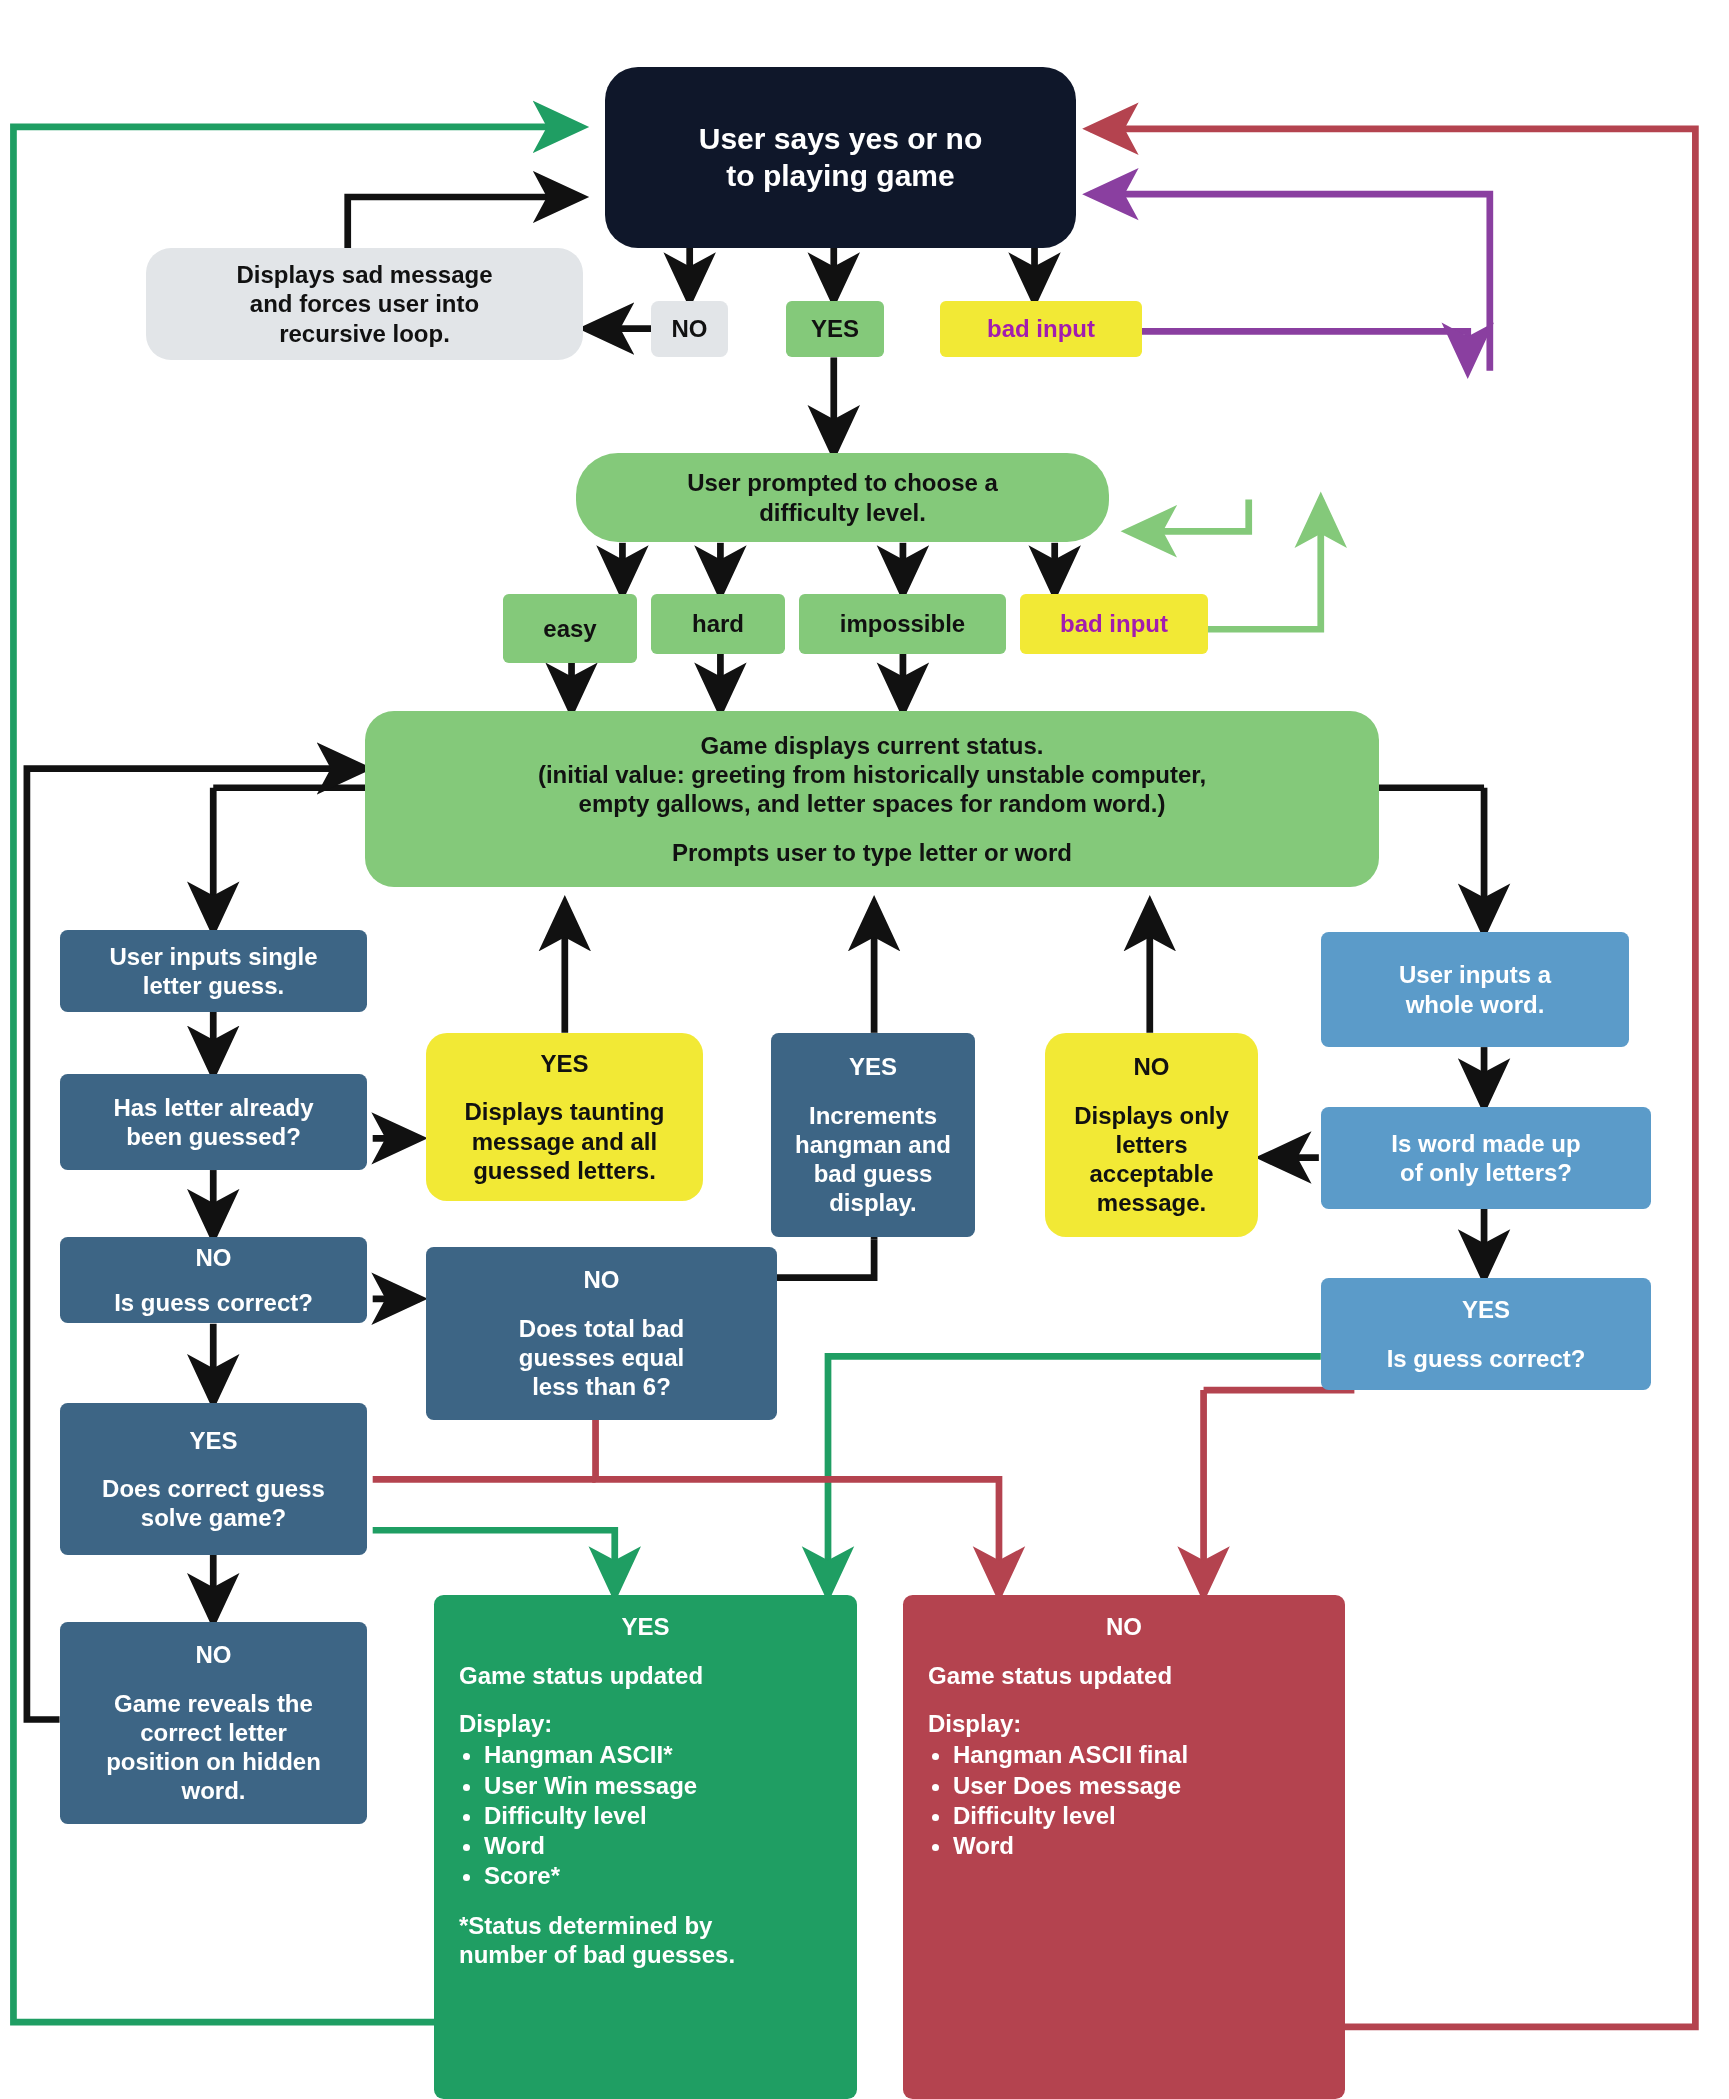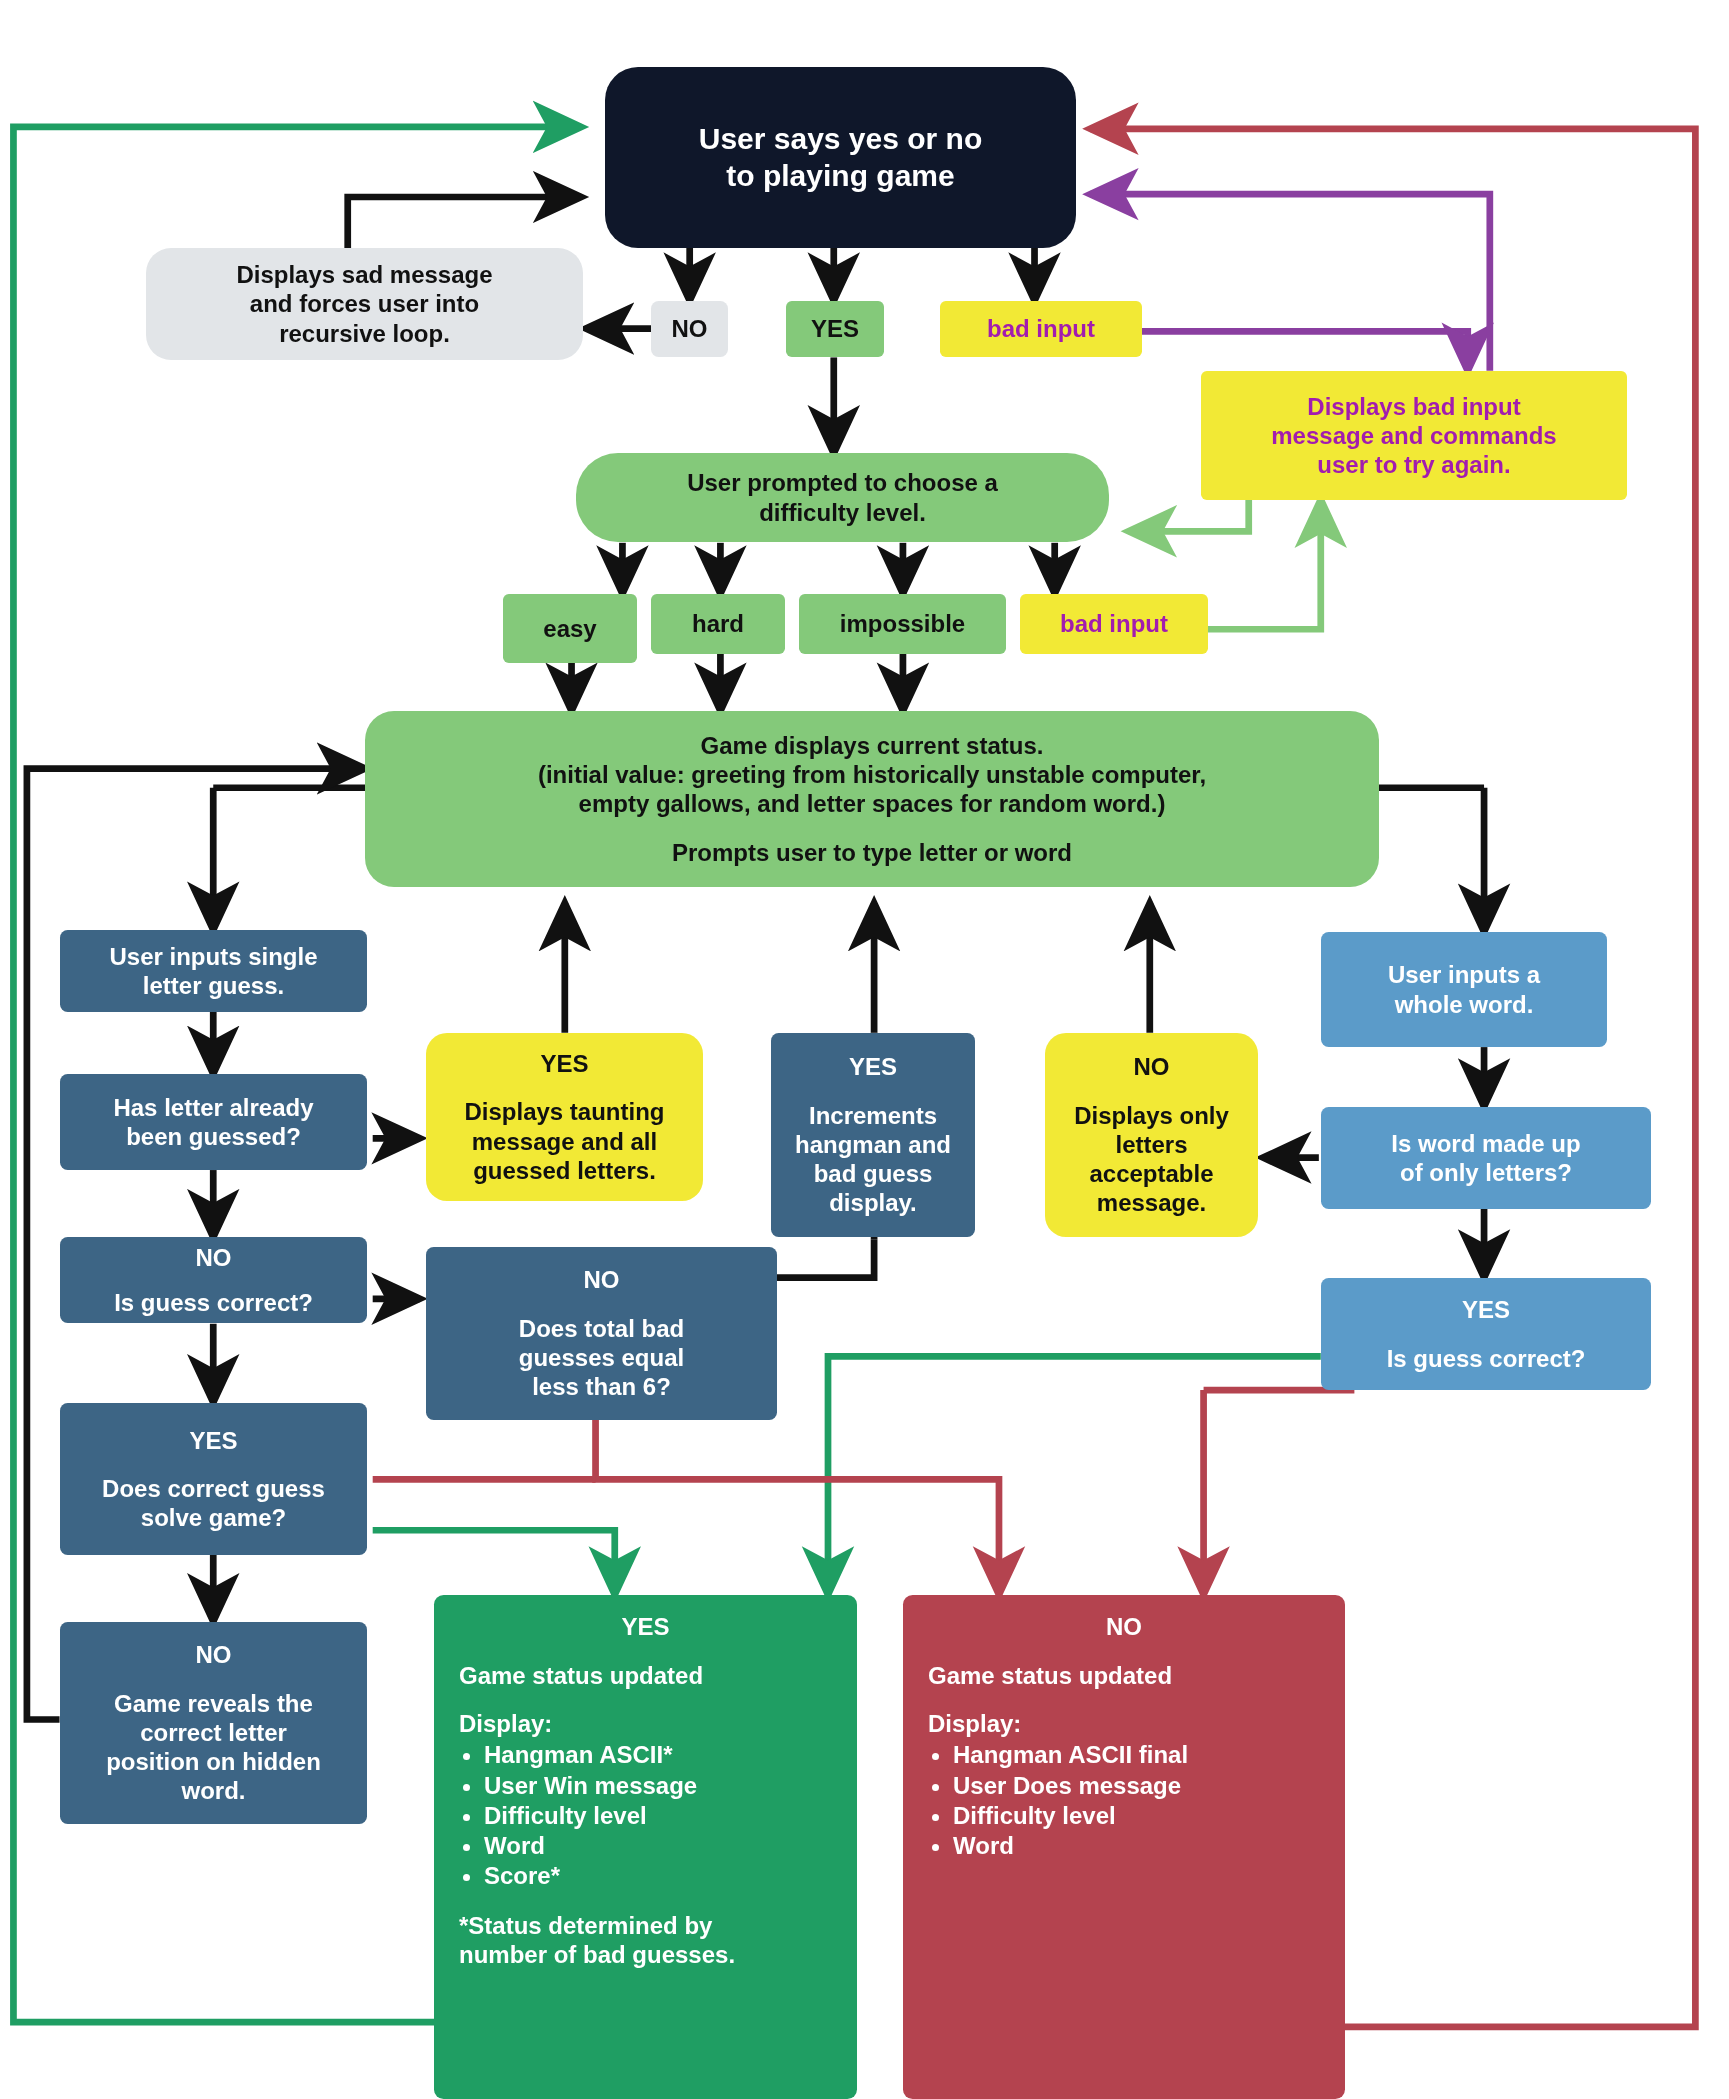--- a/index.html
+++ b/index.html
@@ -179,25 +179,20 @@
   <div class="node n-yellow" style="left:940px; top:301px; width:202px; height:56px; font-size:24px;">
     <span>bad input</span>
   </div>
 
   <div class="node n-grey" style="left:146px; top:248px; width:437px; height:112px; font-size:24px;border-radius:25px;">
     <span>Displays sad message</span>
     <span>and forces user into</span>
     <span>recursive loop.</span>
   </div>
 
-  <div class="node n-yellow" style="left:1201px; top:371px; width:426px; height:129px; font-size:24px;">
-    <span>Displays bad input</span>
-    <span>message and commands</span>
-    <span>user to try again.</span>
-  </div>
 
   <div class="node n-greenpill" style="left:576px; top:453px; width:533px; height:89px; font-size:24px;">
     <span>User prompted to choose a</span>
     <span>difficulty level.</span>
   </div>
 
   <div class="node n-smallgreen" style="left:503px; top:594px; width:134px; height:69px; font-size:24px;">
     <span>easy</span>
   </div>
 
@@ -280,21 +275,21 @@
 
   <div class="node n-yellowr" style="left:1045px; top:1033px; width:213px; height:204px; font-size:24px;">
     <span class="hdr">NO</span>
     <span class="gap"></span>
     <span>Displays only</span>
     <span>letters</span>
     <span>acceptable</span>
     <span>message.</span>
   </div>
 
-  <div class="node n-midblue" style="left:1321px; top:932px; width:286px; height:115px; font-size:24px;">
+  <div class="node n-midblue" style="left:1321px; top:932px; width:308px; height:115px; font-size:24px;">
     <span>User inputs a</span>
     <span>whole word.</span>
   </div>
 
   <div class="node n-midblue" style="left:1321px; top:1107px; width:330px; height:102px; font-size:24px;">
     <span>Is word made up</span>
     <span>of only letters?</span>
   </div>
 
   <div class="node n-midblue" style="left:1321px; top:1278px; width:330px; height:112px; font-size:24px;">

